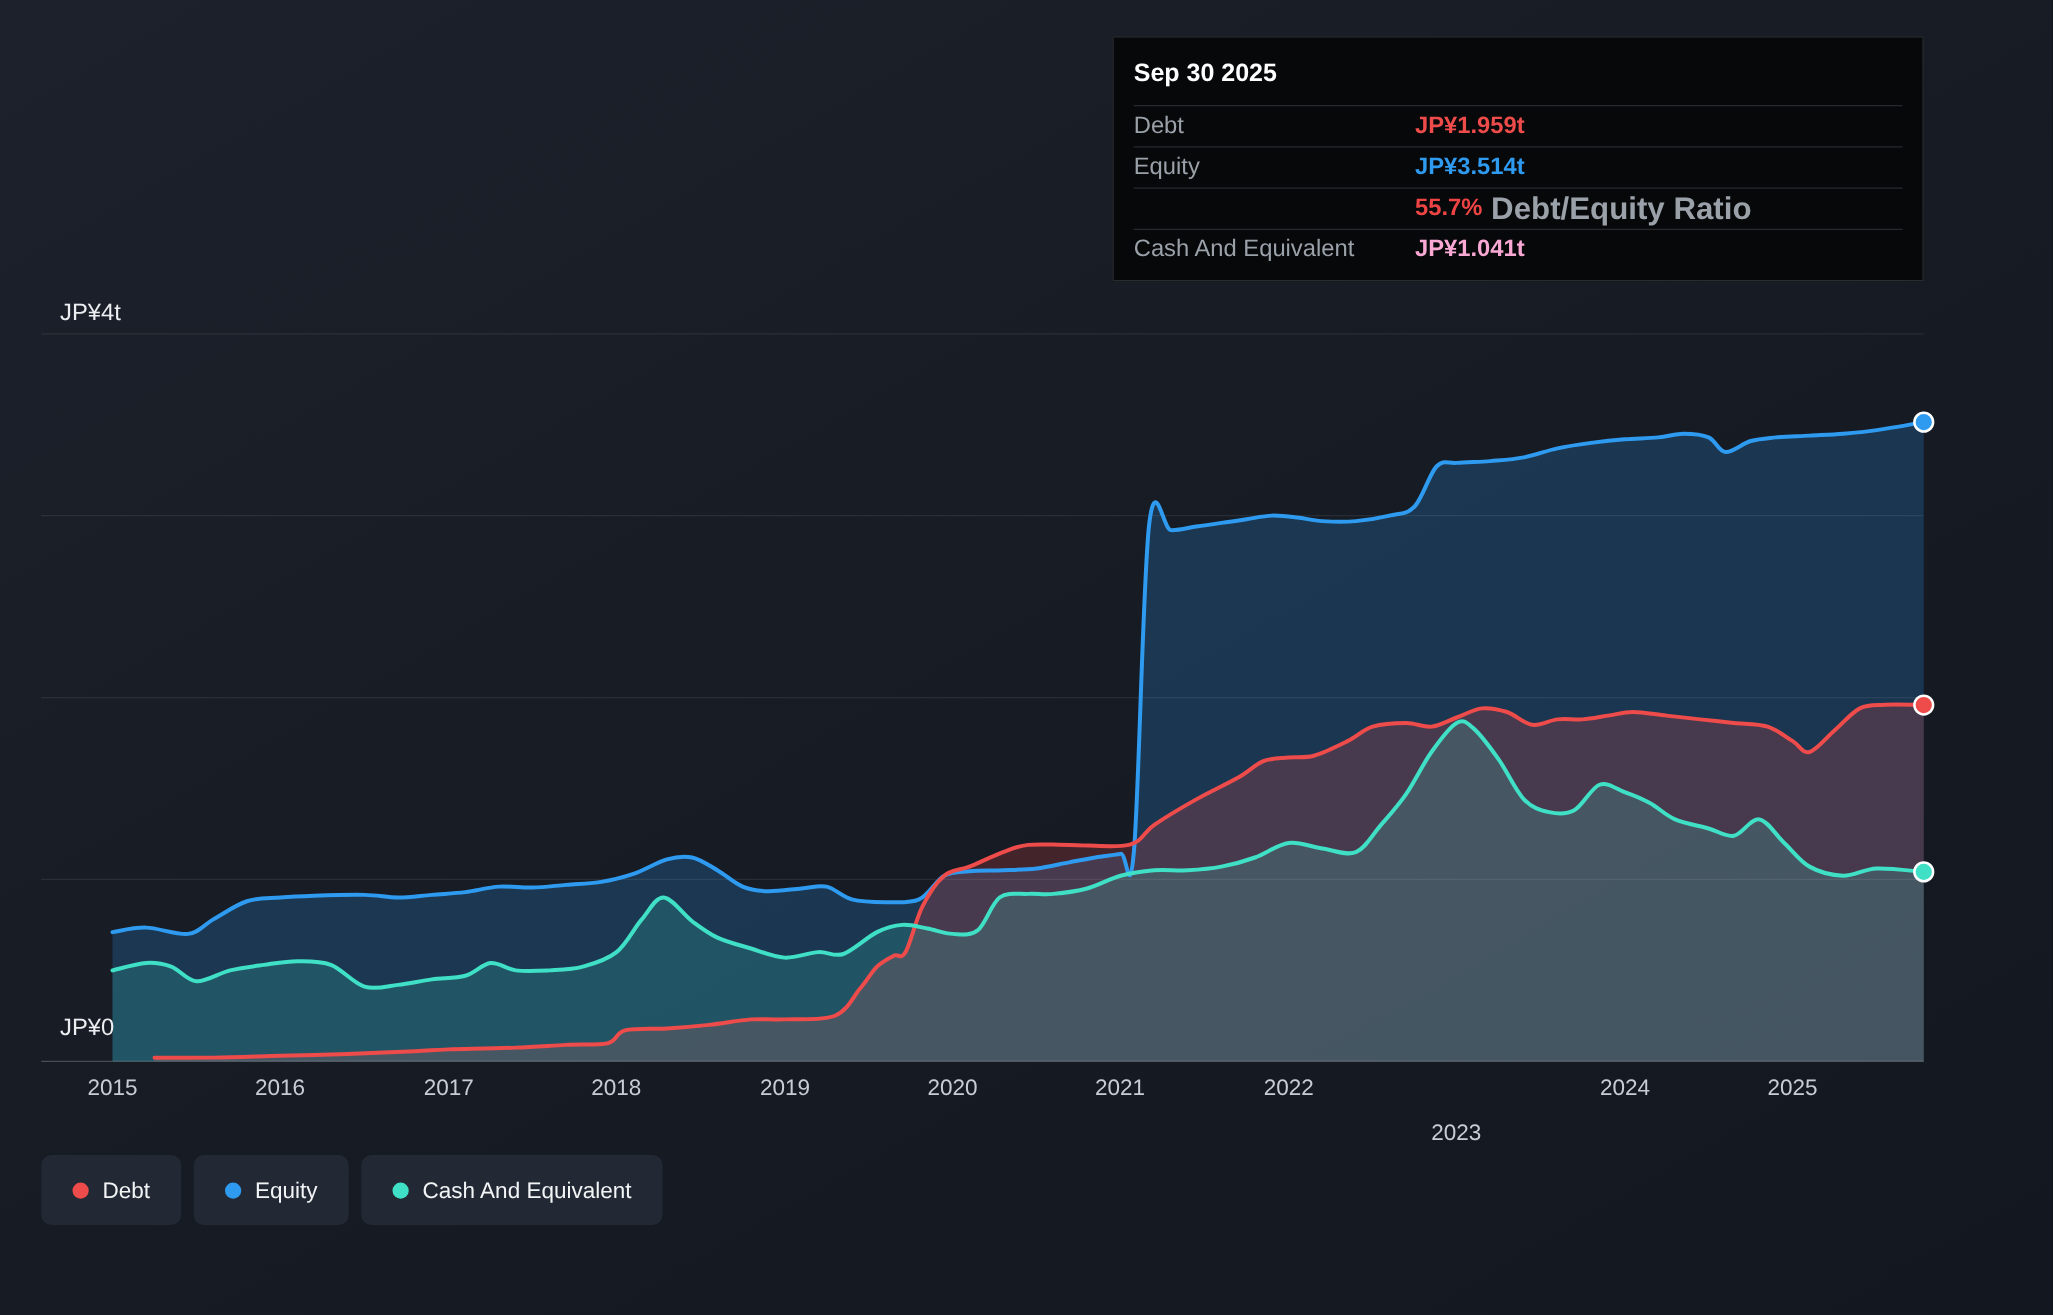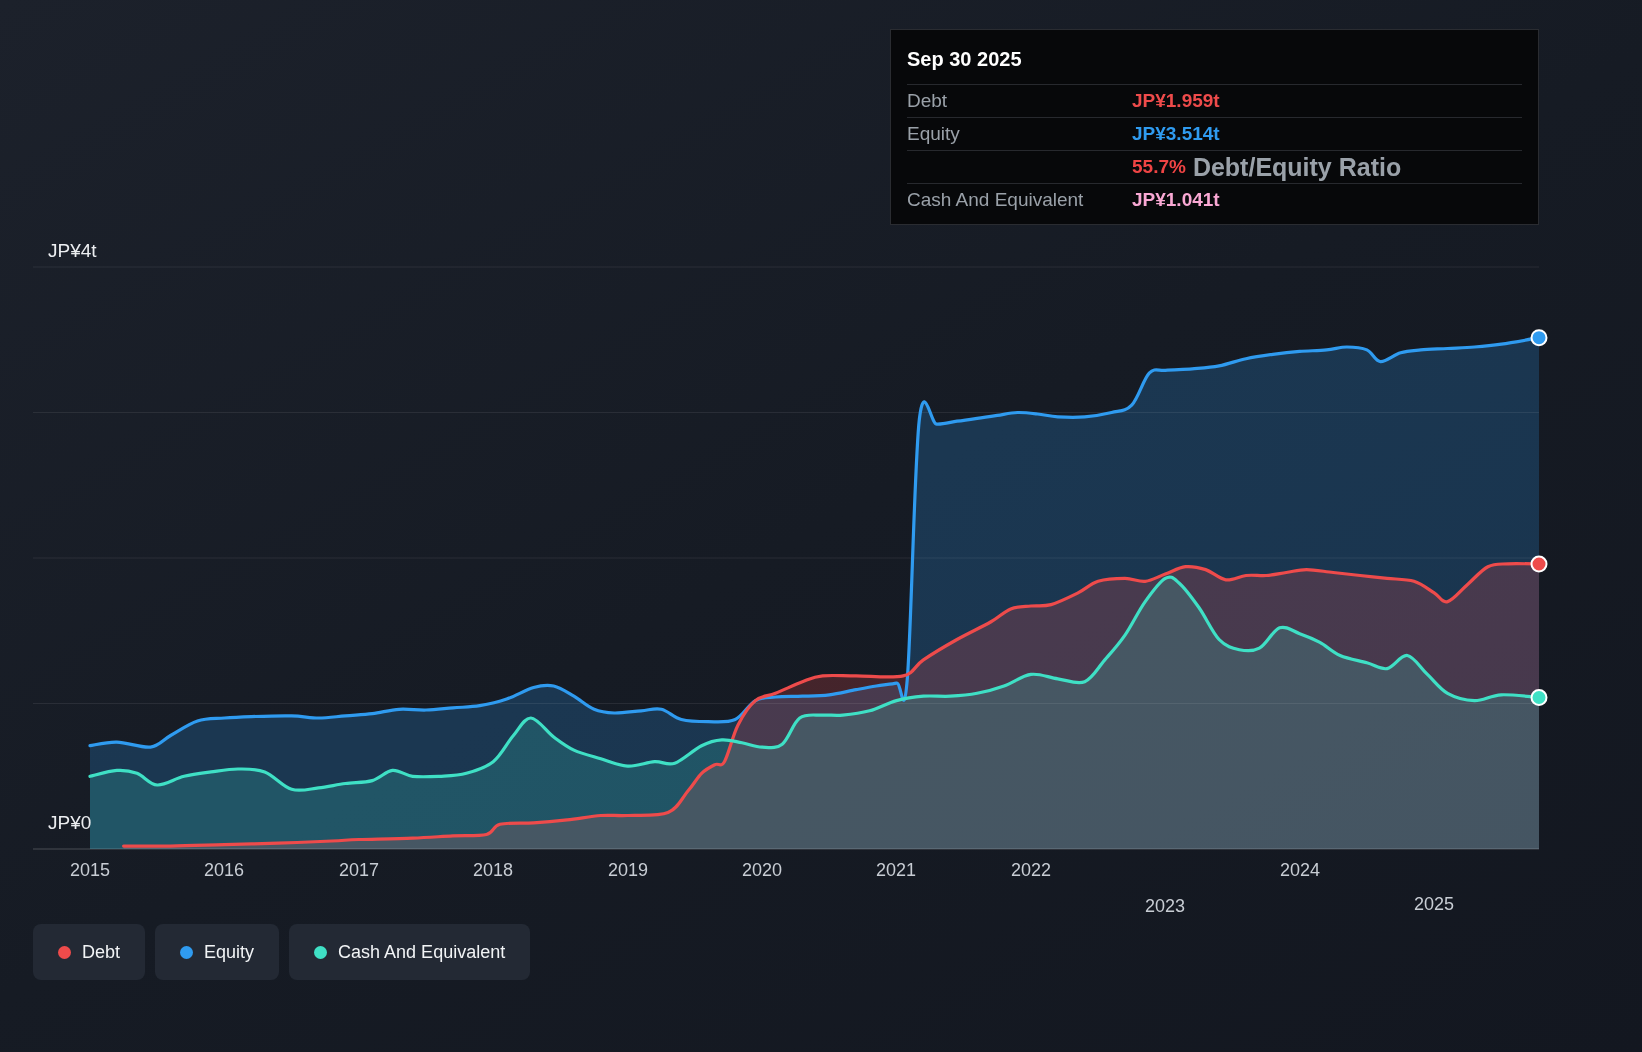--- a/index.html
+++ b/index.html
@@ -76,21 +76,21 @@
       <span class="xtick" style="left: 90px;">2015</span>
       <span class="xtick" style="left: 224px;">2016</span>
       <span class="xtick" style="left: 359px;">2017</span>
       <span class="xtick" style="left: 493px;">2018</span>
       <span class="xtick" style="left: 628px;">2019</span>
       <span class="xtick" style="left: 762px;">2020</span>
       <span class="xtick" style="left: 896px; text-align: right;">2021</span>
       <span class="xtick" style="left: 1031px;">2022</span>
       <span class="xtick" style="left: 1165px; margin-top: 36px;">2023</span>
       <span class="xtick" style="left: 1300px;">2024</span>
-      <span class="xtick" style="left: 1434px; margin-top: 34px;">2025</span>
+      <span class="xtick" style="left: 1434px;">2025</span>
     </div>
 
   <div class="tooltip">
     <div class="tt-title">Sep 30 2025</div>
     <div class="tt-row">
       <span class="tt-label">Debt</span>
       <span class="tt-value v-debt">JP¥1.959t</span>
     </div>
     <div class="tt-row">
       <span class="tt-label">Equity</span>

